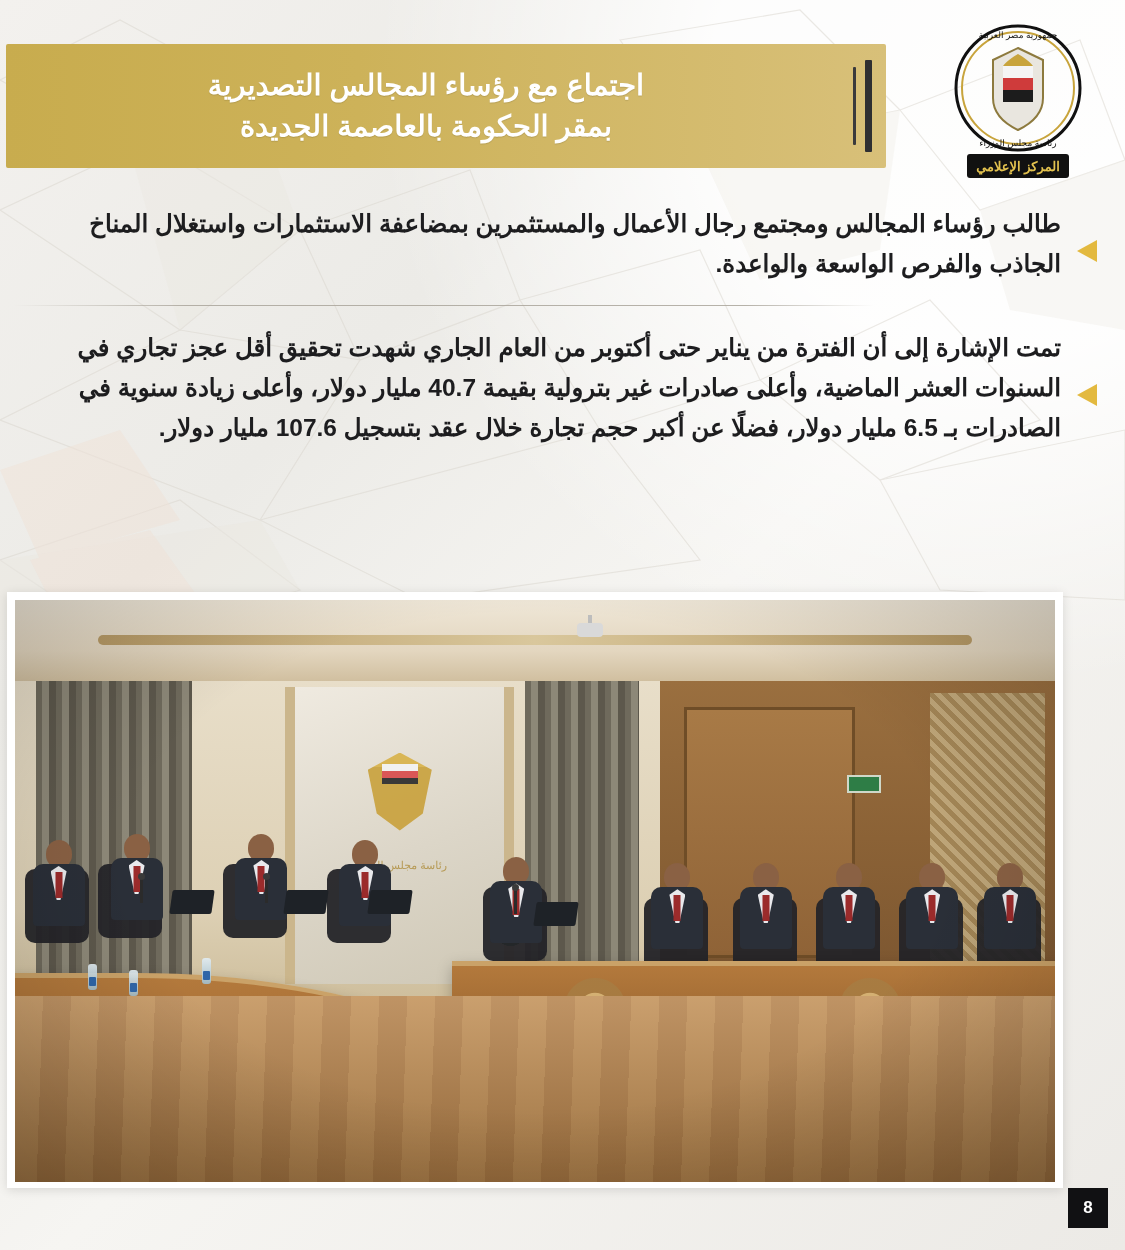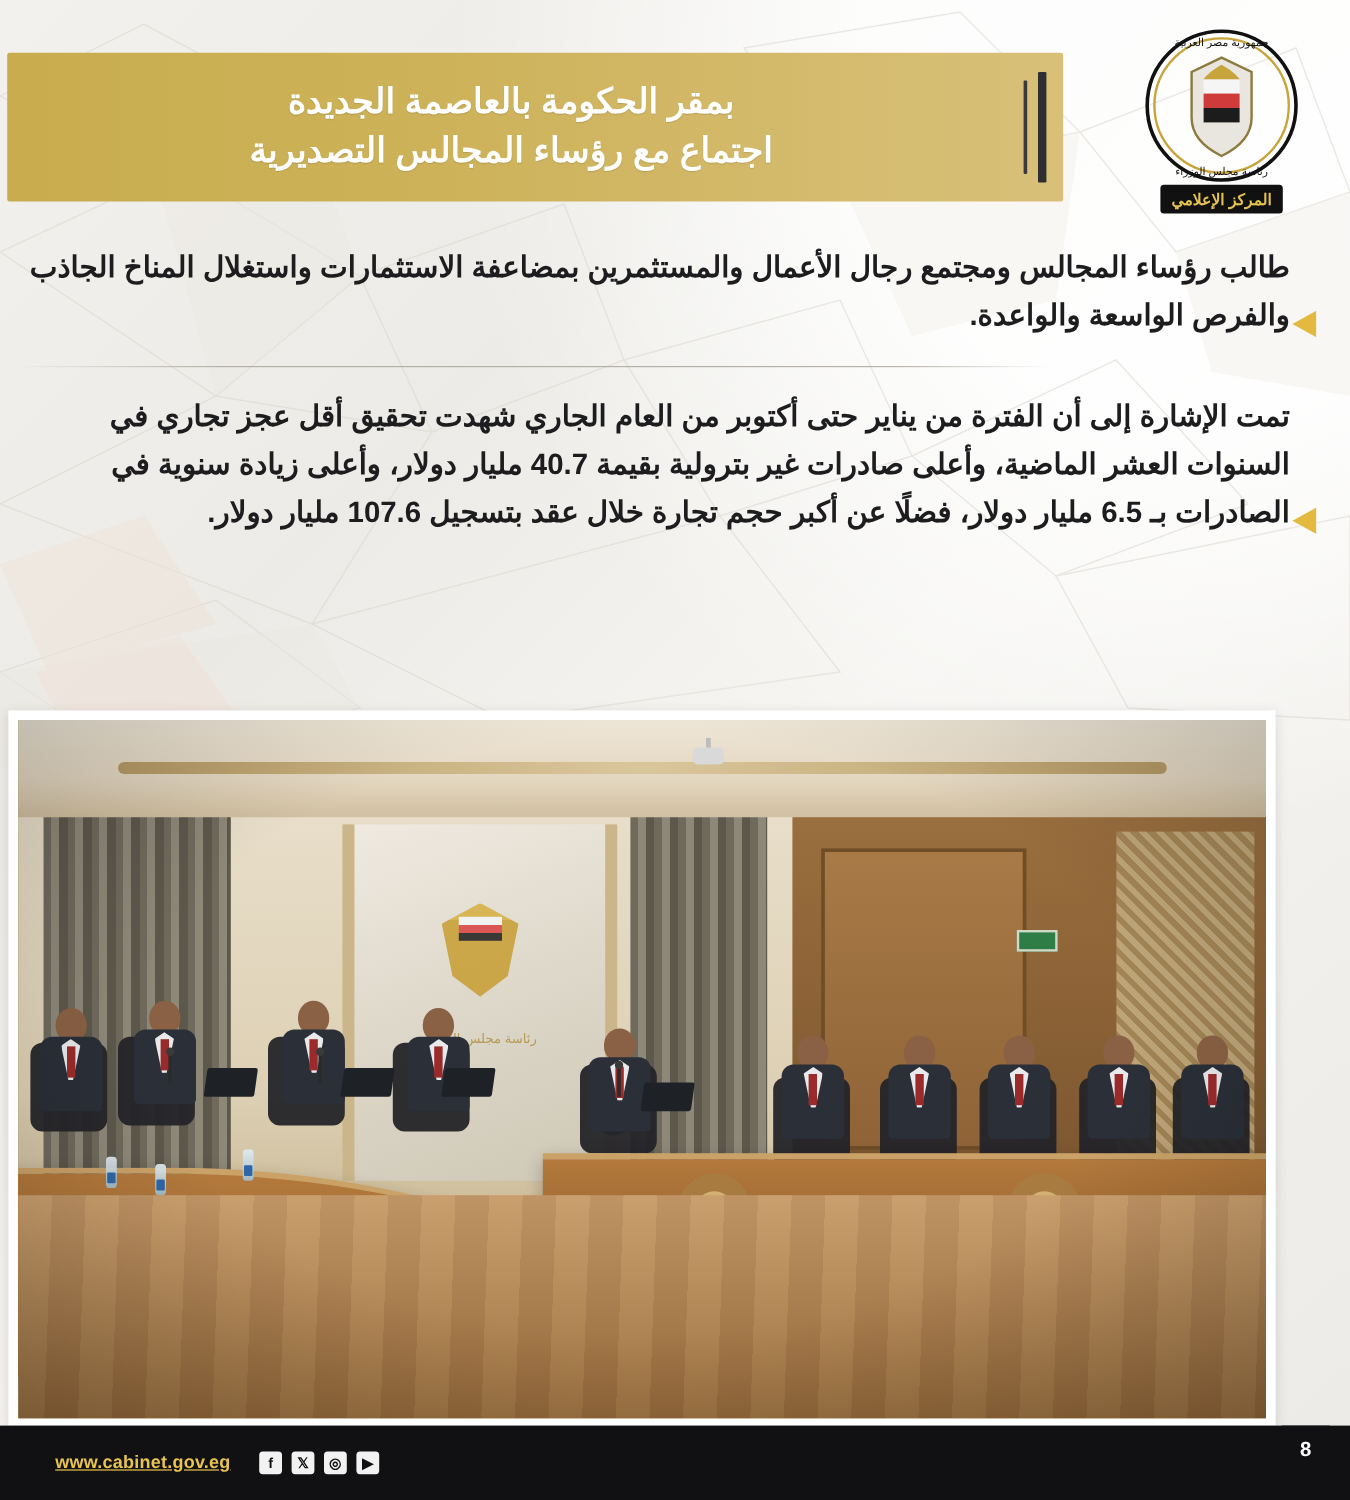--- a/index.html
+++ b/index.html
@@ -57,21 +57,21 @@
     text-shadow: 0 1px 1px rgba(0,0,0,.12);
   }
   .title-text span { display: block; }
 
   
   .body-area {
     position: absolute; top: 204px; right: 0; left: 0;
     padding: 0 28px 0 14px;
   }
   .bullet {
-    display: flex; align-items: flex-end; 
+    display: flex; align-items: center; gap: 14px;
     margin-bottom: 4px;
   }
   .arrow {
     flex: 0 0 auto; margin-top: 14px;
   }
   .arrow svg { display: block; }
   .bullet p {
     color: #1d1d1f;
     font-size: 24.5px;
     font-weight: bold;
@@ -321,22 +321,22 @@
   </div>
 
   <div class="header">
 
     <div class="title-band">
       <div class="marks">
         <i></i>
         <i class="thin"></i>
       </div>
       <div class="title-text">
+        <span>اجتماع مع رؤساء المجالس التصديرية</span>
         <span>بمقر الحكومة بالعاصمة الجديدة</span>
-        <span>اجتماع مع رؤساء المجالس التصديرية</span>
       </div>
     </div>
 
     <div class="logo">
       <svg viewBox="0 0 170 168" width="170" height="168">
         <ellipse cx="85" cy="74" rx="62" ry="62" fill="none" stroke="#111" stroke-width="3"></ellipse>
         <ellipse cx="85" cy="74" rx="56" ry="56" fill="none" stroke="#c8a43c" stroke-width="2"></ellipse>
         <path d="M85 34 L110 46 L110 84 Q110 104 85 116 Q60 104 60 84 L60 46 Z" fill="#e9e6df" stroke="#8d7a3e" stroke-width="2"></path>
         <rect x="70" y="52" width="30" height="12" fill="#f5f5f5"></rect>
         <rect x="70" y="64" width="30" height="12" fill="#cf3b3b"></rect>
@@ -486,24 +486,15 @@
 
       <div class="bottle" style="left:7%; bottom:33%;"></div>
       <div class="bottle" style="left:11%; bottom:32%;"></div>
       <div class="bottle" style="left:18%; bottom:34%;"></div>
 
       <div class="floor"></div>
       <div class="vignette"></div>
     </div>
   </div>
 
-  <div class="footer">
-    <a class="url" href="#">www.cabinet.gov.eg</a>
-    <div class="socials">
-      <span class="soc">f</span>
-      <span class="soc">𝕏</span>
-      <span class="soc">◎</span>
-      <span class="soc">▶</span>
-    </div>
-  </div>
 
   <div class="page-num">8</div>
 </div>
 
 </body></html>

